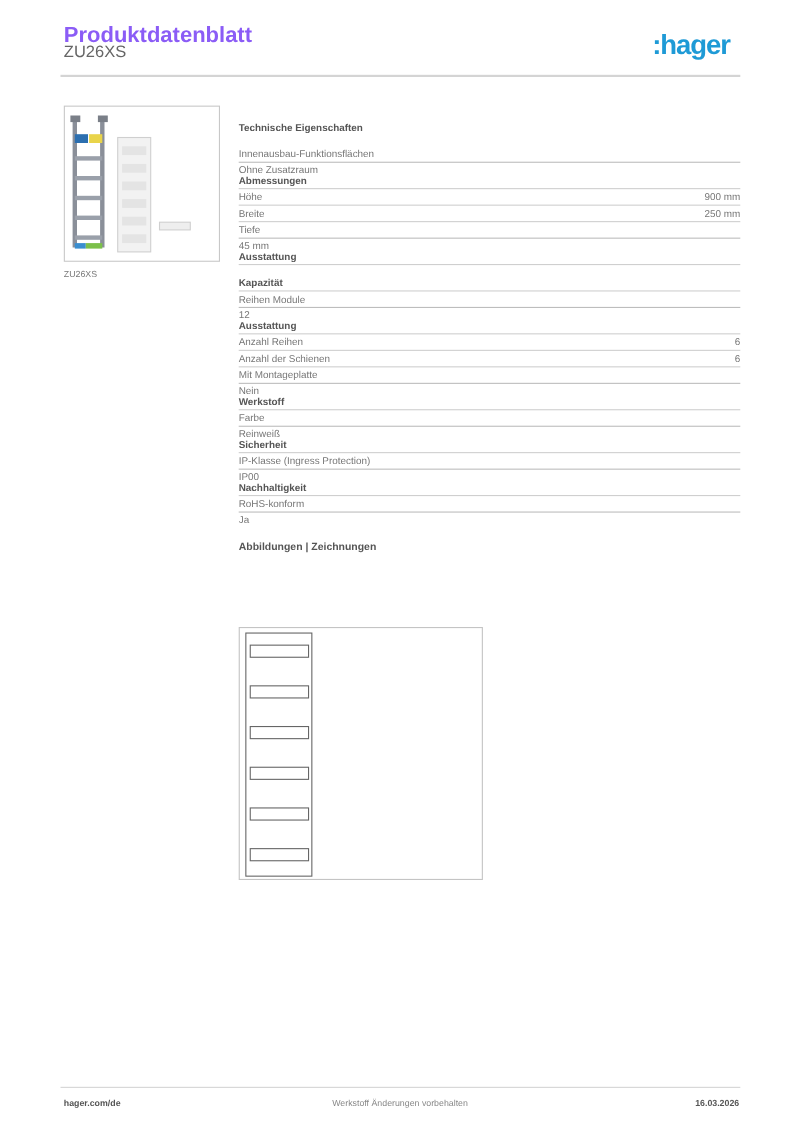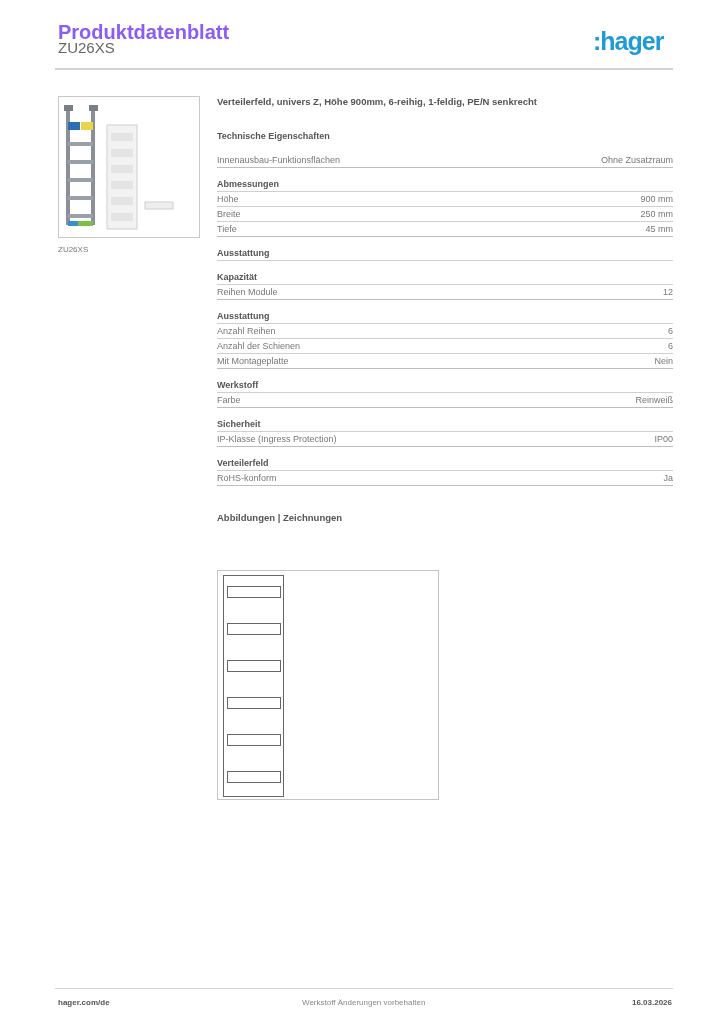--- a/index.html
+++ b/index.html
@@ -11,21 +11,21 @@
 
   .prod-img { position:absolute; left:58px; top:96px; width:142px; height:142px; border:1px solid #c8c8c8; box-sizing:border-box; background:#fff; }
   .prod-cap { position:absolute; left:58px; top:245px; font-size:8px; color:#777; }
 
   .content { position:absolute; left:217px; top:96px; width:456px; }
   .desc { font-size:9.5px; font-weight:bold; color:#555; height:20px; }
   .tech { font-size:9px; font-weight:bold; color:#555; margin-top:15px; height:22px; }
   .sec { margin-bottom:10px; }
   .sec-title { font-size:9px; font-weight:bold; color:#555; height:13px; line-height:13px; border-bottom:1px solid #cfcfcf; }
   .row { display:flex; justify-content:space-between; font-size:9px; color:#777; height:14px; line-height:14px; border-bottom:1px solid #cfcfcf; }
-  .row:last-child { border-bottom:1.5px solid #bdbdbd; }
+  .row:last-child { border-bottom:1.5px solid #bdbdbd;flex-direction:column; }
   .fig-title { font-size:9.5px; font-weight:bold; color:#555; margin-top:26px; height:16px; }
 
   .drawing { position:absolute; left:217px; top:570px; width:222px; height:230px; border:1px solid #c4c4c4; box-sizing:border-box; }
   .d-frame { position:absolute; left:5px; top:4px; width:61px; height:222px; border:1.5px solid #666; box-sizing:border-box; }
   .d-slot { position:absolute; left:3px; width:54px; height:12px; border:1.5px solid #666; box-sizing:border-box; }
 
   .ftr-rule { position:absolute; left:55px; top:988px; width:618px; height:1px; background:#d4d4d4; }
   .ftr-left { position:absolute; left:58px; top:998px; font-size:8px; font-weight:bold; color:#555; }
   .ftr-mid { position:absolute; left:302px; top:998px; font-size:8px; color:#888; }
   .ftr-right { position:absolute; right:52px; top:998px; font-size:8px; font-weight:bold; color:#555; }
@@ -62,21 +62,20 @@
     <rect x="52" y="84" width="22" height="8" fill="#e4e4e4"></rect>
     <rect x="52" y="100" width="22" height="8" fill="#e4e4e4"></rect>
     <rect x="52" y="116" width="22" height="8" fill="#e4e4e4"></rect>
 
     <rect x="86" y="105" width="28" height="7" fill="#eeeeee" stroke="#cfcfcf"></rect>
   </svg>
 </div>
 <div class="prod-cap">ZU26XS</div>
 
 <div class="content">
-  <div class="desc">Verteilerfeld, univers Z, Höhe 900mm, 6-reihig, 1-feldig, PE/N senkrecht</div>
   <div class="tech">Technische Eigenschaften</div>
 
   <div class="sec">
     <div class="row">
         <span>Innenausbau-Funktionsflächen</span>
         <span>Ohne Zusatzraum</span>
       </div>
   </div>
 
   <div class="sec">
@@ -133,21 +132,21 @@
 
   <div class="sec">
     <div class="sec-title">Sicherheit</div>
     <div class="row">
         <span>IP-Klasse (Ingress Protection)</span>
         <span>IP00</span>
       </div>
   </div>
 
   <div class="sec">
-    <div class="sec-title">Verteilerfeld</div>
+    <div class="sec-title">Nachhaltigkeit</div>
     <div class="row">
         <span>RoHS-konform</span>
         <span>Ja</span>
       </div>
   </div>
 
   <div class="fig-title">Abbildungen | Zeichnungen</div>
 </div>
 
 <div class="drawing">

